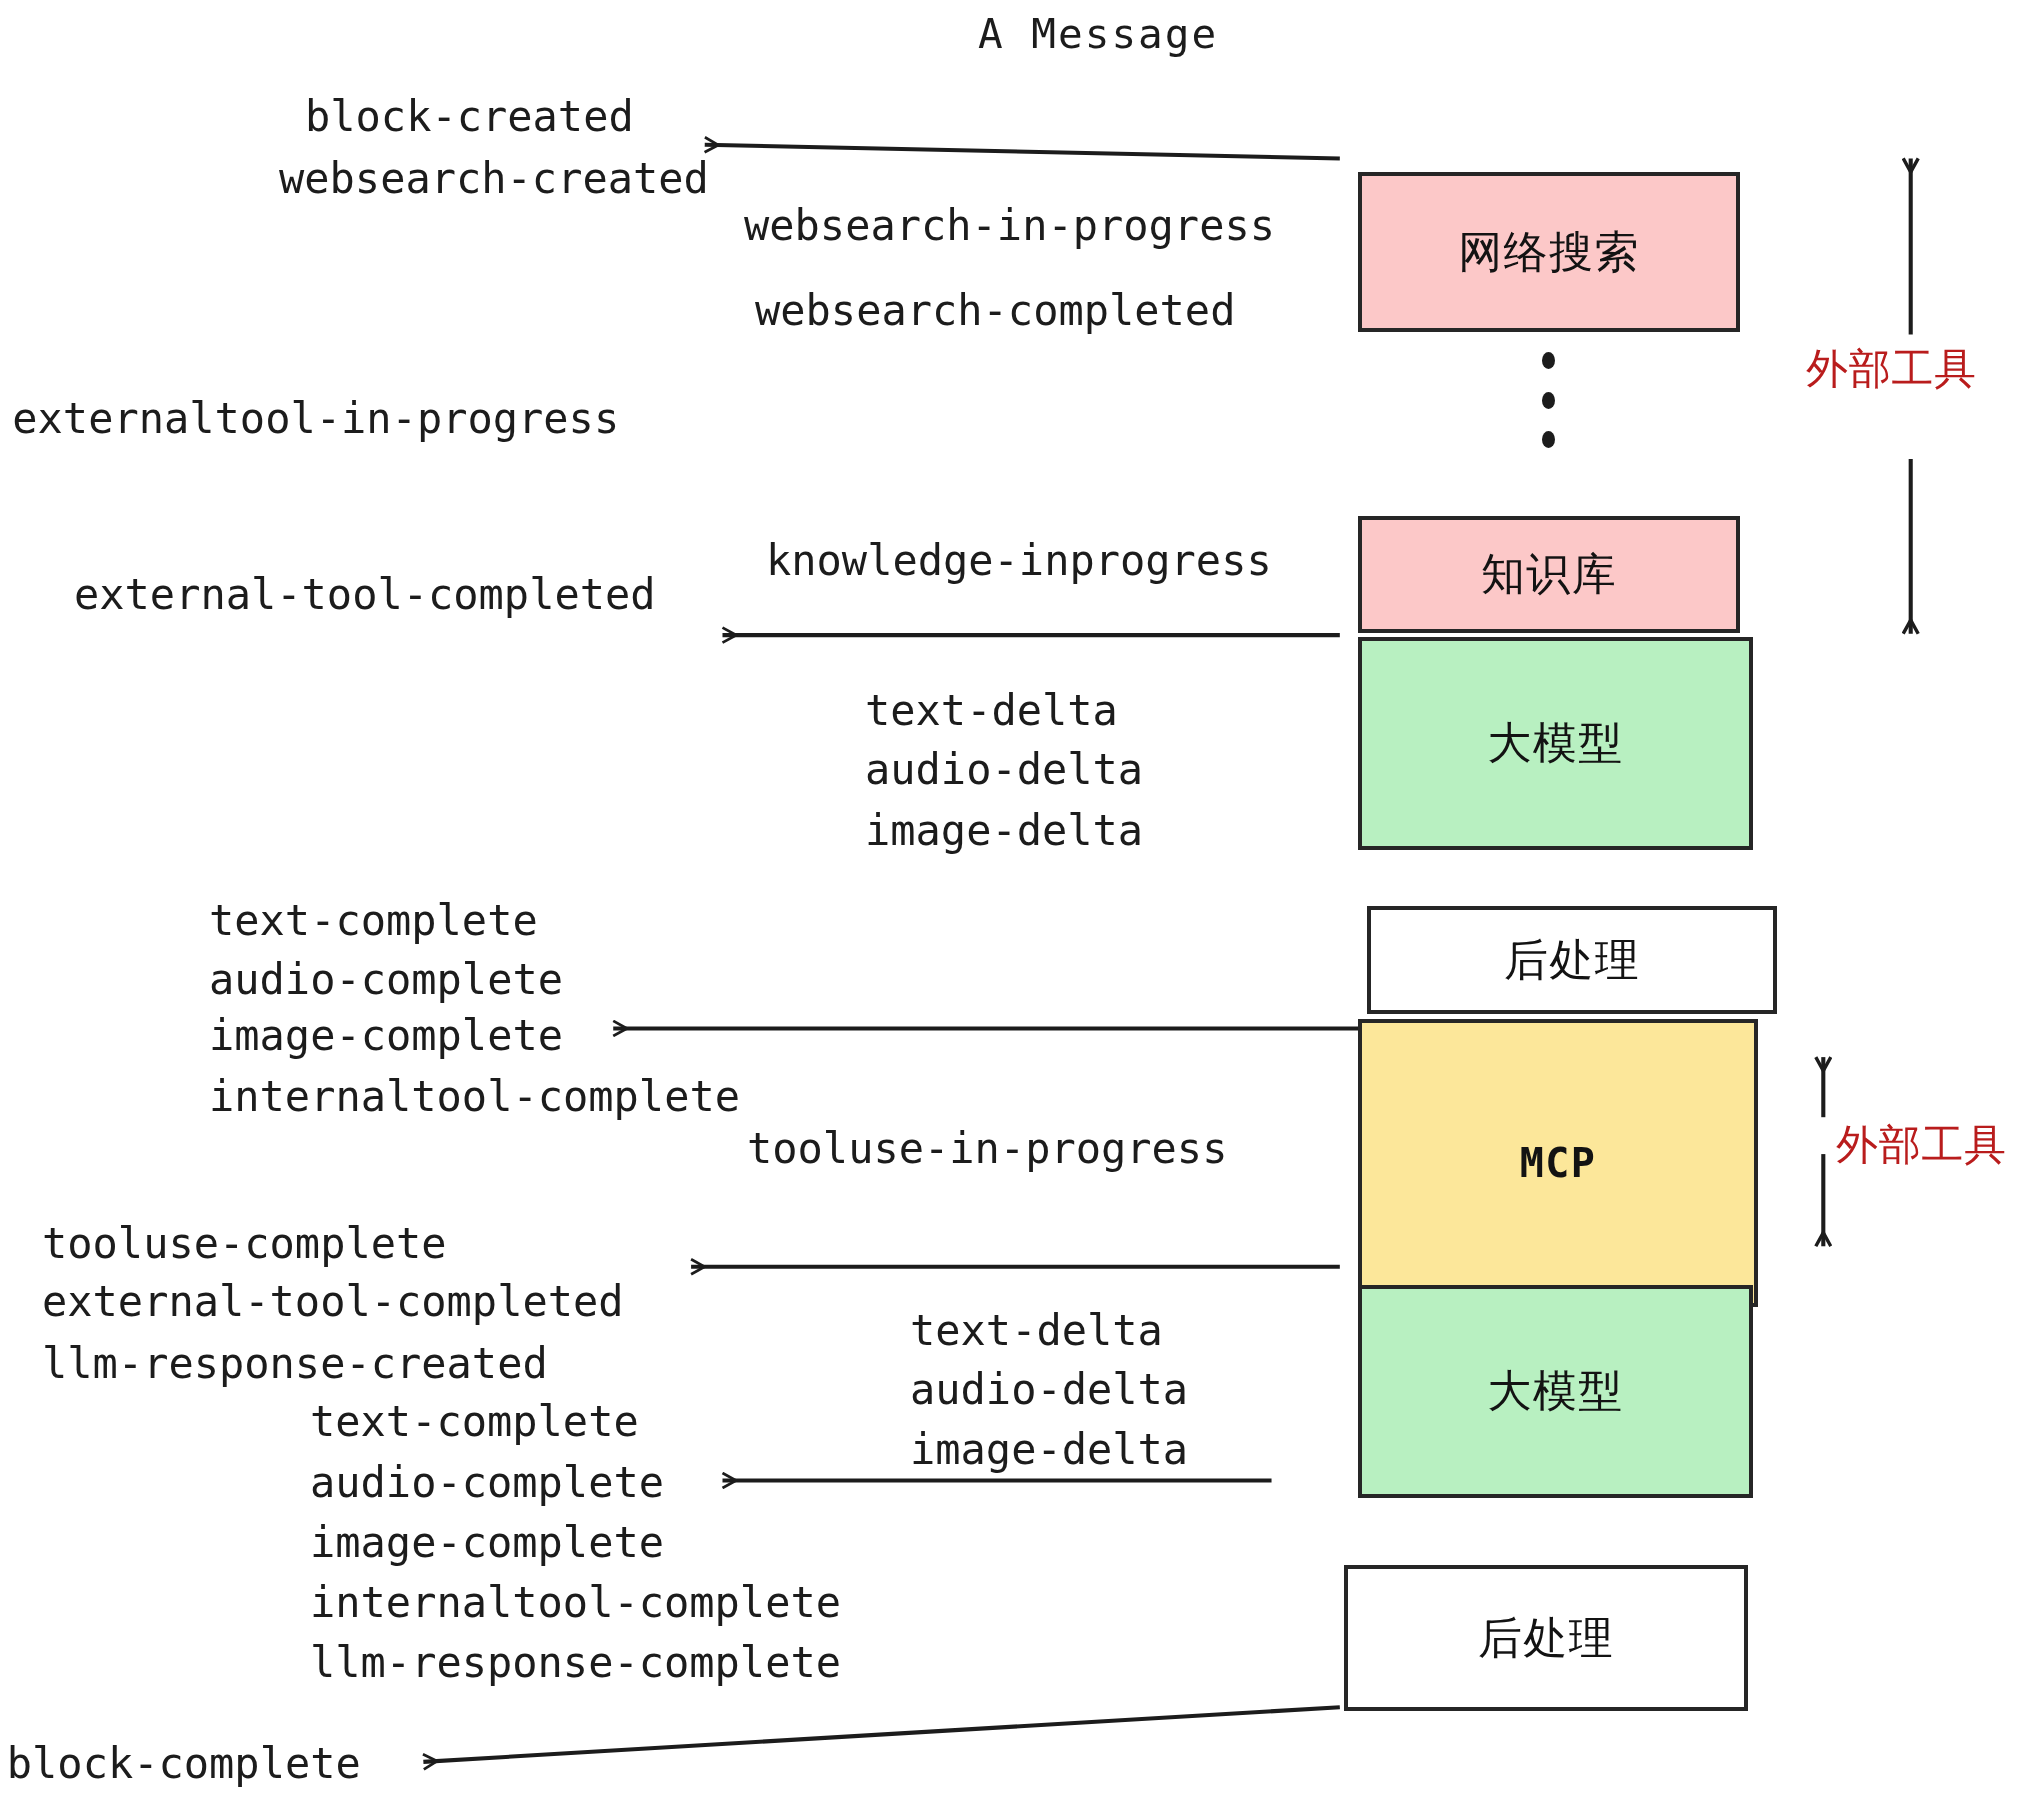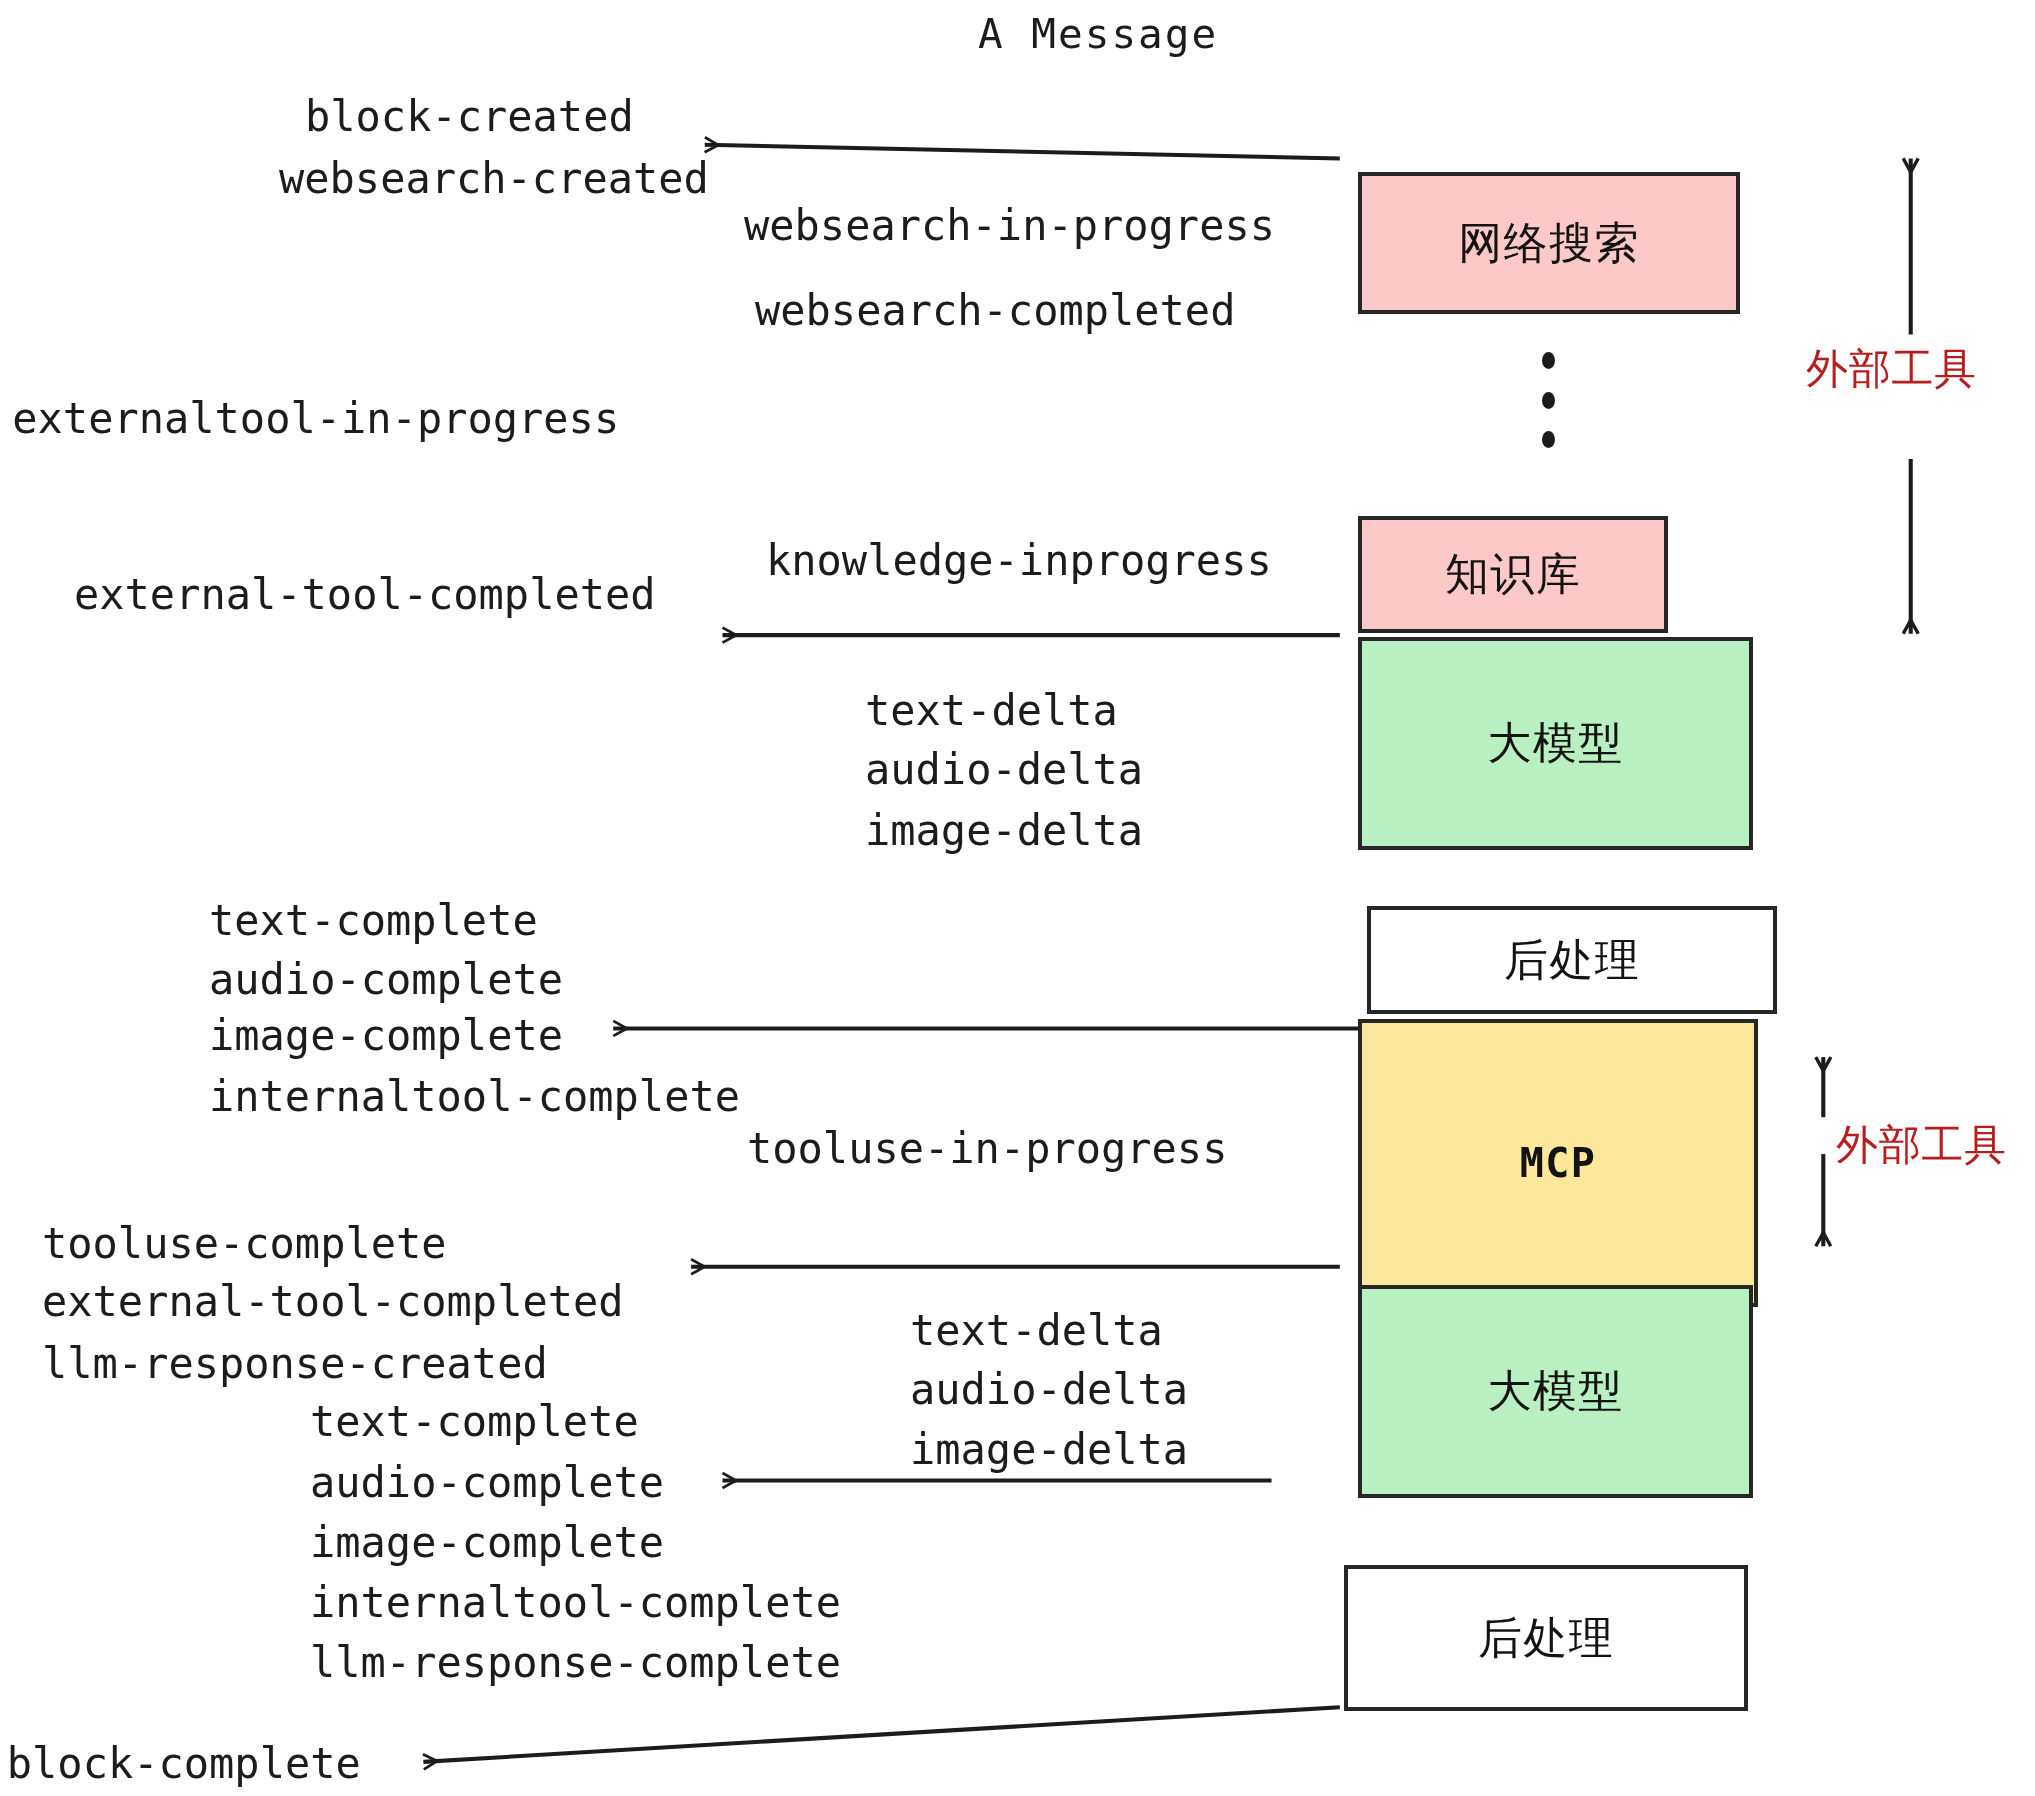--- a/index.html
+++ b/index.html
@@ -96,31 +96,31 @@
 
     <line x1="1962" y1="2500" x2="620" y2="2580" stroke="#1c1c1c" stroke-width="6" marker-end="url(#ah)"></line>
 
     <line x1="2798" y1="490" x2="2798" y2="232" stroke="#1c1c1c" stroke-width="6" marker-end="url(#ahu)"></line>
     <line x1="2798" y1="672" x2="2798" y2="928" stroke="#1c1c1c" stroke-width="6" marker-end="url(#ahu)"></line>
 
     <line x1="2670" y1="1636" x2="2670" y2="1548" stroke="#1c1c1c" stroke-width="6" marker-end="url(#ahu)"></line>
     <line x1="2670" y1="1690" x2="2670" y2="1825" stroke="#1c1c1c" stroke-width="6" marker-end="url(#ahu)"></line>
   </svg>
 
-  <div class="box" style="left:1358px;top:172px;width:382px;height:142px;background:#FCC8C8;">
+  <div class="box" style="left:1358px;top:172px;width:382px;height:160px;background:#FCC8C8;">
     <span>网络搜索</span>
   </div>
 
   <div class="dots" style="left:1542px;top:352px;width:13.7px;height:96px;">
     <i></i>
       <i></i>
       <i></i>
   </div>
 
-  <div class="box" style="left:1358px;top:516px;width:310px;height:117px;background:#FCC8C8;">
+  <div class="box" style="left:1358px;top:516px;width:382px;height:117px;background:#FCC8C8;">
     <span>知识库</span>
   </div>
 
   <div class="box" style="left:1358px;top:637px;width:395px;height:213px;background:#B8F0C1;">
     <span>大模型</span>
   </div>
 
   <div class="box" style="left:1367px;top:906px;width:410px;height:108px;background:#FFFFFF;">
     <span>后处理</span>
   </div>

